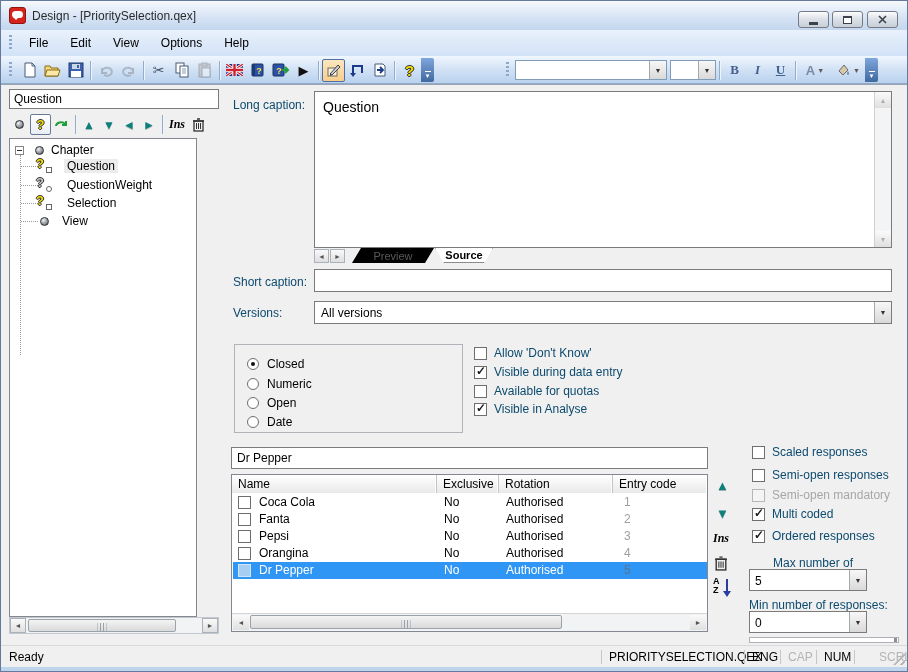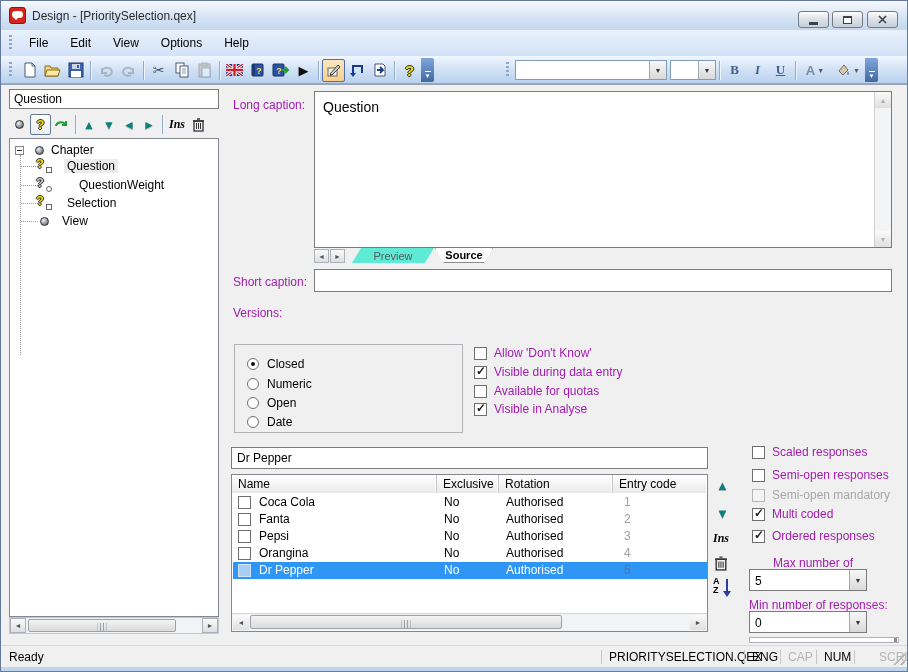--- a/index.html
+++ b/index.html
@@ -37,21 +37,21 @@
 .fmt-letter { font-size:13px; font-weight:bold; color:#44618e; }
 .mini-arrow { font-size:7px; color:#5a5a5a; margin-left:2px; }
 
 
 .field { background:#fff; border:1px solid #7b7b7b; }
 .cb { width:13px; height:13px; background:#fff; border:1px solid #6e6e6e; position:relative; }
 .cb .check { position:absolute; left:1px; top:-3px; font-size:12px; font-weight:bold; color:#1a1a1a; }
 .cb.disabled { border-color:#b6b6b6; background:#f4f4f4; }
 .rb { width:12px; height:12px; border-radius:50%; background:#fff; border:1px solid #6e6e6e; position:relative; }
 .rb.sel::after { content:""; position:absolute; left:3px; top:3px; width:4px; height:4px; border-radius:50%; background:#111; }
-.lbl { color:#a21caf; }
+.lbl { color:#0c4a6e; }
 .lbl.dis { color:#a6a6a6; }
 
 
 .sb-btn { background:linear-gradient(#fafafa,#dfdfdf); border:1px solid #a9b1ba; display:flex; align-items:center; justify-content:center; font-size:7px; color:#555; }
 .sb-track { background:#f1f3f5; border:1px solid #c4c8cd; }
 .sb-thumb { background:linear-gradient(#f4f4f4,#dadada); border:1px solid #9aa2ab; border-radius:2px; position:absolute; }
 .sb-grip { position:absolute; left:50%; top:4px; width:9px; height:8px; transform:translateX(-50%);
   background:repeating-linear-gradient(90deg,#9aa2ab 0 1px, transparent 1px 3px); }
 
 
@@ -63,21 +63,21 @@
 .q-icon .sq { position:absolute; right:0; bottom:0; width:6px; height:6px; background:#fff; border:1px solid #666; }
 .q-icon .ci { position:absolute; right:0; bottom:0; width:6px; height:6px; background:#fff; border:1px solid #666; border-radius:50%; }
 .ball { width:9px; height:9px; border-radius:50%; background:radial-gradient(circle at 35% 30%,#f2f2f2,#8c9096 60%,#3c4046); border:1px solid #2e3338; }
 .expander { width:9px; height:9px; background:#fff; border:1px solid #848484; position:relative; }
 .expander::after { content:""; position:absolute; left:1px; top:3px; width:5px; height:1px; background:#333; }
 .dotted-v { border-left:1px dotted #9b9b9b; }
 .dotted-h { border-top:1px dotted #9b9b9b; }
 
 
 .sheet-tab { position:absolute; top:0; height:15px; display:flex; align-items:center; justify-content:center; font-size:11px; }
-.sheet-tab.inactive { background:#5eead4; color:#5a5a5a; clip-path:polygon(9px 0,100% 0,calc(100% - 9px) 100%,0 100%); }
+.sheet-tab.inactive { background:#000000; color:#5a5a5a; clip-path:polygon(9px 0,100% 0,calc(100% - 9px) 100%,0 100%); }
 .sheet-tab.active { background:#fff; font-weight:bold; color:#000; border:1px solid #8a8a8a; border-top:none; clip-path:polygon(0 0,100% 0,calc(100% - 9px) 100%,9px 100%); }
 
 
 .hdr-cell { position:absolute; top:0; height:18px; background:linear-gradient(#ffffff,#e9e9e9); border-right:1px solid #c3c3c3; box-shadow:inset -1px 0 0 #fff; display:flex; align-items:center; padding-left:6px; }
 .trow { position:absolute; left:1px; width:474px; height:17px; display:flex; align-items:center; }
 .trow.selected { background:#2f96f5; color:#fff; }
 .tcell { position:absolute; top:1px; }
 .teal { color:#0e7f7b; text-shadow:0 1px 0 rgba(0,60,60,.35); font-size:12px; }
 .entry-num { color:#9aa0a6; }
 .trow.selected .entry-num { color:#59748f; }
@@ -308,42 +308,42 @@
       </div>
     <div class="tb-btn" style="width:21px;height:21px;">
       <svg width="13" height="15" viewBox="0 0 13 15">
           <rect x="2" y="4" width="9" height="10" fill="none" stroke="#333" stroke-width="1.3"></rect>
           <path d="M1 4 h11 M5 2 h3" stroke="#333" stroke-width="1.3" fill="none"></path>
           <path d="M4.5 6 v6 M6.5 6 v6 M8.5 6 v6" stroke="#333"></path>
         </svg>
     </div>
   </div>
 
-  <div class="abs tree-box" style="left:8px;top:137px;width:210px;height:479px;">
+  <div class="abs tree-box" style="left:8px;top:137px;width:188px;height:479px;">
     <div class="abs dotted-v" style="left:10px;top:16px;height:200px;"></div>
     <div class="titem" style="left:5px;top:4px;">
       <span class="expander"></span>
       <span class="ball" style="margin-left:11px;"></span>
       <span style="margin-left:7px;">Chapter</span>
     </div>
     <div class="abs dotted-h" style="left:11px;top:27px;width:17px;"></div>
     <div class="titem" style="left:26px;top:19px;">
       <span class="q-icon">
           <span class="q">?</span>
           <span class="sq"></span>
         </span>
       <span style="margin-left:12px;background:#ececec;padding:0 3px;">Question</span>
     </div>
     <div class="abs dotted-h" style="left:11px;top:46px;width:17px;"></div>
     <div class="titem" style="left:26px;top:38px;">
       <span class="q-icon gray">
           <span class="q">?</span>
           <span class="ci"></span>
         </span>
-      <span style="margin-left:24px;padding:0 3px;">QuestionWeight</span>
+      <span style="margin-left:12px;padding:0 3px;">QuestionWeight</span>
     </div>
     <div class="abs dotted-h" style="left:11px;top:64px;width:17px;"></div>
     <div class="titem" style="left:26px;top:56px;">
       <span class="q-icon">
           <span class="q">?</span>
           <span class="sq"></span>
         </span>
       <span style="margin-left:12px;padding:0 3px;">Selection</span>
     </div>
     <div class="abs dotted-h" style="left:11px;top:82px;width:17px;"></div>
@@ -385,20 +385,24 @@
     <div class="sb-btn abs" style="left:16px;top:1px;width:15px;height:14px;">
         <span>►</span>
       </div>
     <div class="sheet-tab inactive" style="left:38px;width:82px;">Preview</div>
     <div class="sheet-tab active" style="left:121px;width:58px;">Source</div>
   </div>
 
   <div class="abs lbl" style="left:232px;top:274px;">Short caption:</div>
   <input class="abs field" style="left: 313px; top: 268px; width: 578px; height: 23px; padding: 2px 5px; font: 12px &quot;Liberation Sans&quot;, sans-serif;" value="">
   <div class="abs lbl" style="left:232px;top:305px;">Versions:</div>
+  <div class="abs field" style="left:313px;top:300px;width:578px;height:23px;">
+    <span class="abs" style="left:6px;top:4px;">All versions</span>
+    <span class="combo-btn">▼</span>
+  </div>
 
   <div class="abs" style="left:233px;top:343px;width:229px;height:89px;border:1px solid #b2b2b8;">
     <div class="titem" style="left:12px;top:12px;">
         <span class="rb sel"></span>
         <span style="margin-left:8px;">Closed</span>
       </div>
     <div class="titem" style="left:12px;top:32px;">
         <span class="rb"></span>
         <span style="margin-left:8px;">Numeric</span>
       </div>

